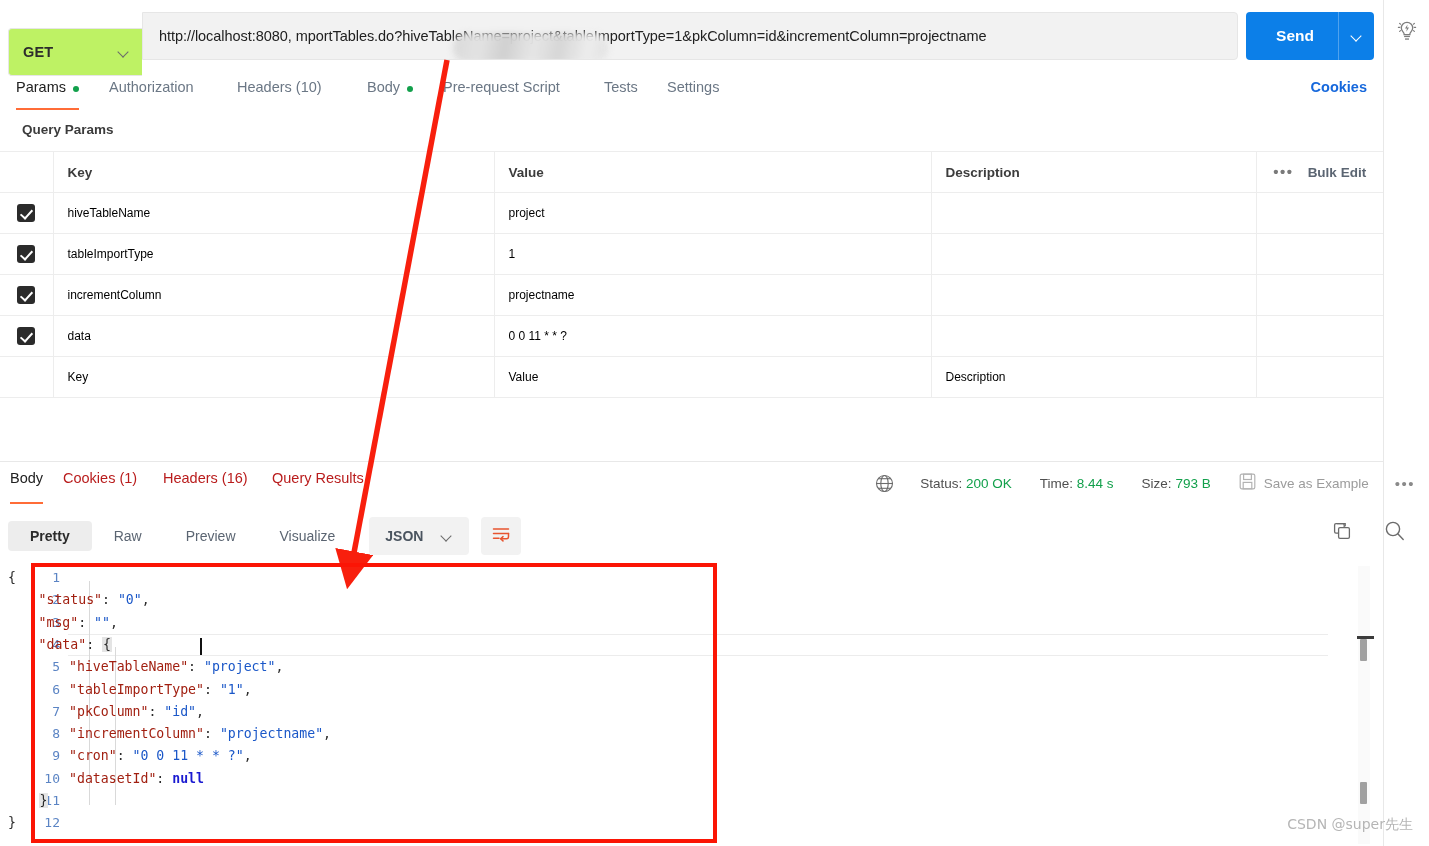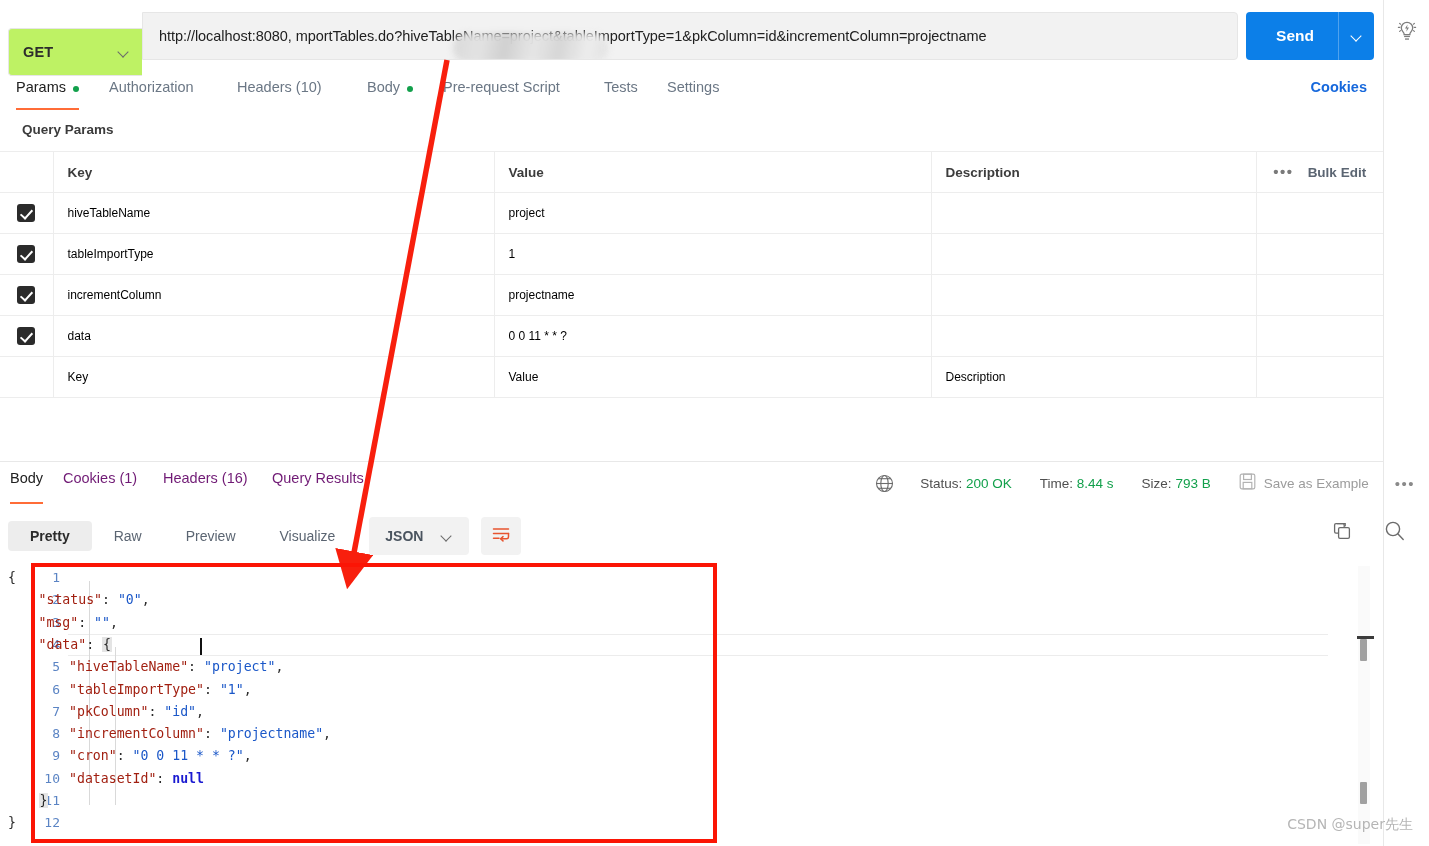--- a/index.html
+++ b/index.html
@@ -182,21 +182,21 @@
   .bulk-edit { color: #5b6572; font-size: 13.5px; cursor: pointer; }
 
   
   .resp-sep {
     position: absolute; left: 0; top: 461px;
     width: 1383px; height: 1px; background: #e8e8e8;
   }
   .resp-tabs { position: absolute; left: 0; top: 470px; width: 1383px; height: 32px; }
   .rstab {
     position: absolute; top: 0; height: 30px;
-    font-size: 14.5px; color: #701a75; cursor: pointer; white-space: nowrap;
+    font-size: 14.5px; color: #b91c1c; cursor: pointer; white-space: nowrap;
   }
   .rstab.active { color: #212121; }
   .rstab .ul { position: absolute; left: 0; bottom: -4px; height: 2.5px; background:#ff6c37; width: 100%; }
 
   .meta {
     position: absolute; right: 14px; top: 473px;
     display: flex; align-items: center; gap: 12px;
     font-size: 13.5px; color: #4f4f4f;
   }
   .meta .globe { margin-right: 14px; display:flex; }

